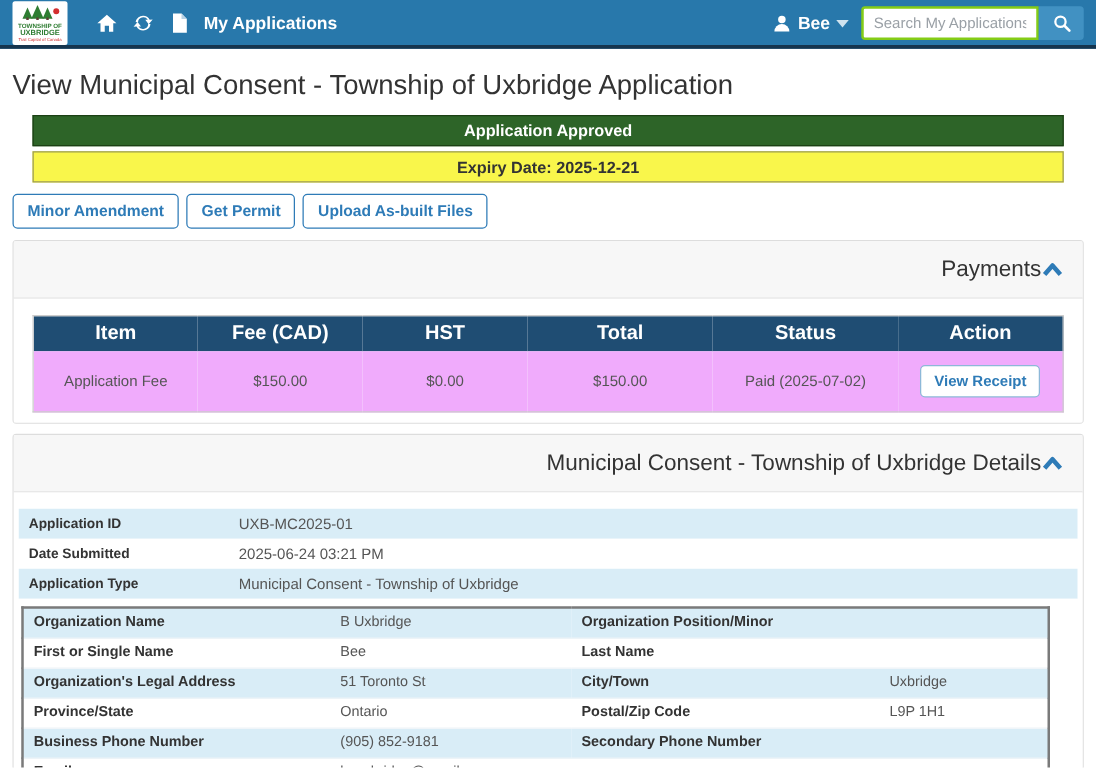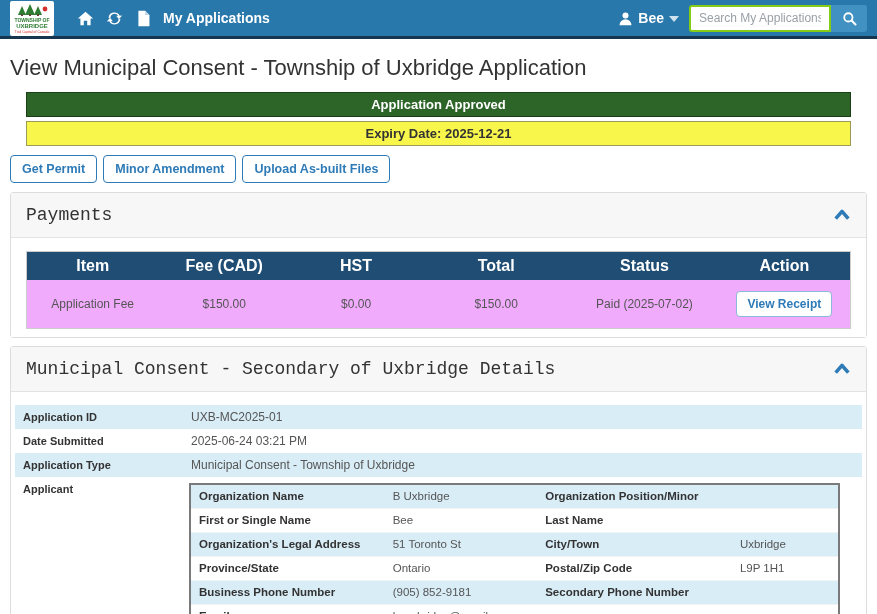--- a/index.html
+++ b/index.html
@@ -36,21 +36,21 @@
 
   
   .actions { display: flex; gap: 6px; margin: 9px 10px; }
   .btn-outline { background: #fff; color: #2e7bb7; border: 1px solid #2e7bb7;
     border-radius: 4px; font-weight: bold; font-size: 12.5px; padding: 6px 11px;
     cursor: pointer; font-family: "Liberation Sans", sans-serif; }
 
   
   .panel { border: 1px solid #ddd; border-radius: 3px; margin: 8px 10px 0 10px; }
   .panel-header { background: #f7f7f7; border-bottom: 1px solid #e3e3e3;
-    padding: 12px 15px; display: flex; align-items: center; justify-content: space-between; font-family: Liberation Mono, monospace; }
+    padding: 12px 15px; display: flex; align-items: center; justify-content: flex-end; }
   .panel-title { font-size: 18px; font-weight: 400; color: #333; }
   .collapse-icon { width: 18px; height: 14px; cursor: pointer; display: inline-flex; }
 
   
   .panel-body-pay { padding: 13px 15px 8px 15px; background: #fff; }
   table.pay { width: 100%; border-collapse: collapse; border: 1px solid #ccc; }
   table.pay th { background: #1f4d73; color: #fff; font-size: 16px; font-weight: bold;
     padding: 5px 6px; text-align: center; }
   table.pay td { font-size: 12px; color: #555; text-align: center; padding: 11px 2px;
     background: #f0abfc; }
@@ -137,22 +137,22 @@
       </div>
     </div>
   </div>
 
   <h1 class="page-title">View Municipal Consent - Township of Uxbridge Application</h1>
 
   <div class="banner banner-status">Application Approved</div>
   <div class="banner banner-expiry">Expiry Date: 2025-12-21</div>
 
   <div class="actions">
+    <button class="btn-outline">Minor Amendment</button>
     <button class="btn-outline">Get Permit</button>
-    <button class="btn-outline">Minor Amendment</button>
     <button class="btn-outline">Upload As-built Files</button>
   </div>
 
   <div class="panel">
     <div class="panel-header">
       <span class="panel-title">Payments</span>
       <span class="collapse-icon">
         <svg viewBox="0 0 20 14" width="18" height="14">
             <polyline points="3,11 10,3 17,11" fill="none" stroke="#2e7bb7" stroke-width="4" stroke-linejoin="round"></polyline>
           </svg>
@@ -179,21 +179,21 @@
             <td>Paid (2025-07-02)</td>
             <td><button class="btn-receipt">View Receipt</button></td>
           </tr>
         </tbody>
       </table>
     </div>
   </div>
 
   <div class="panel">
     <div class="panel-header">
-      <span class="panel-title">Municipal Consent - Secondary of Uxbridge Details</span>
+      <span class="panel-title">Municipal Consent - Township of Uxbridge Details</span>
       <span class="collapse-icon">
         <svg viewBox="0 0 20 14" width="18" height="14">
             <polyline points="3,11 10,3 17,11" fill="none" stroke="#2e7bb7" stroke-width="4" stroke-linejoin="round"></polyline>
           </svg>
       </span>
     </div>
     <div class="panel-body-details">
 
       <div class="detail-row blue">
         <div class="detail-label">Application ID</div>
@@ -202,21 +202,20 @@
       <div class="detail-row white">
         <div class="detail-label">Date Submitted</div>
         <div class="detail-value">2025-06-24 03:21 PM</div>
       </div>
       <div class="detail-row blue">
         <div class="detail-label">Application Type</div>
         <div class="detail-value">Municipal Consent - Township of Uxbridge</div>
       </div>
 
       <div class="detail-row white">
-        <div class="detail-label">Applicant</div>
         <div class="nested-wrap">
           <table class="nested">
             <tbody>
               <tr>
                 <td class="nl">Organization Name</td>
                 <td class="nv1">B Uxbridge</td>
                 <td class="nl">Organization Position/Minor</td>
                 <td class="nv2"></td>
               </tr>
               <tr>

